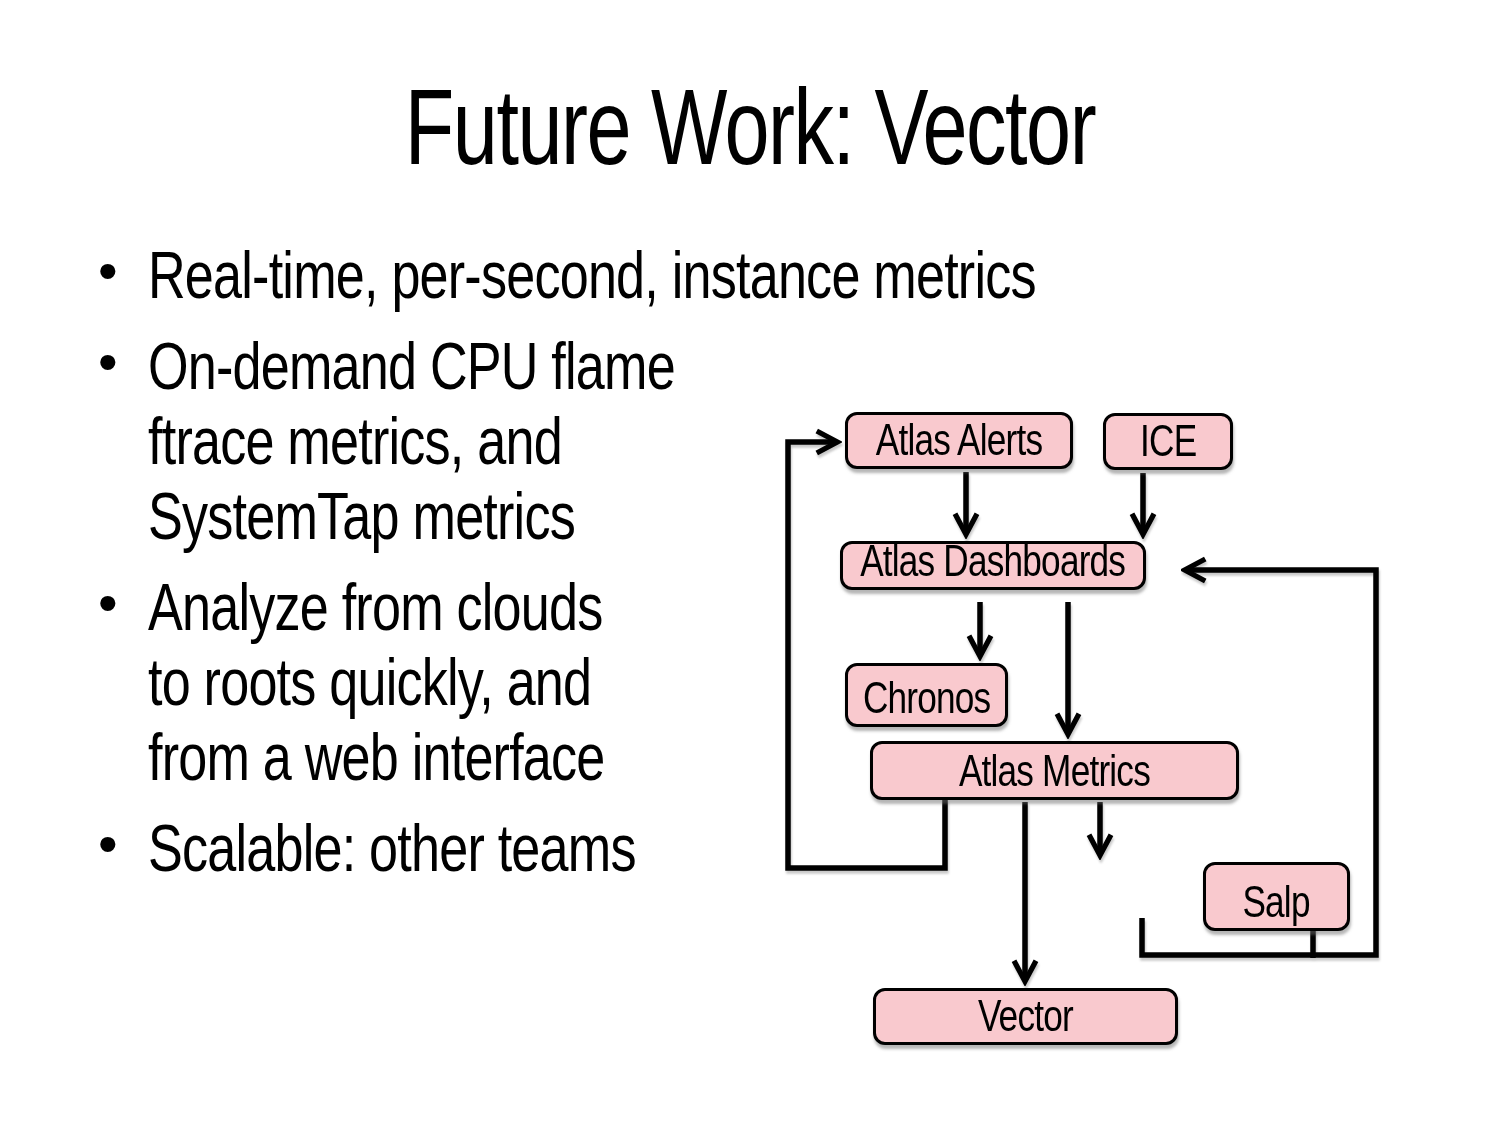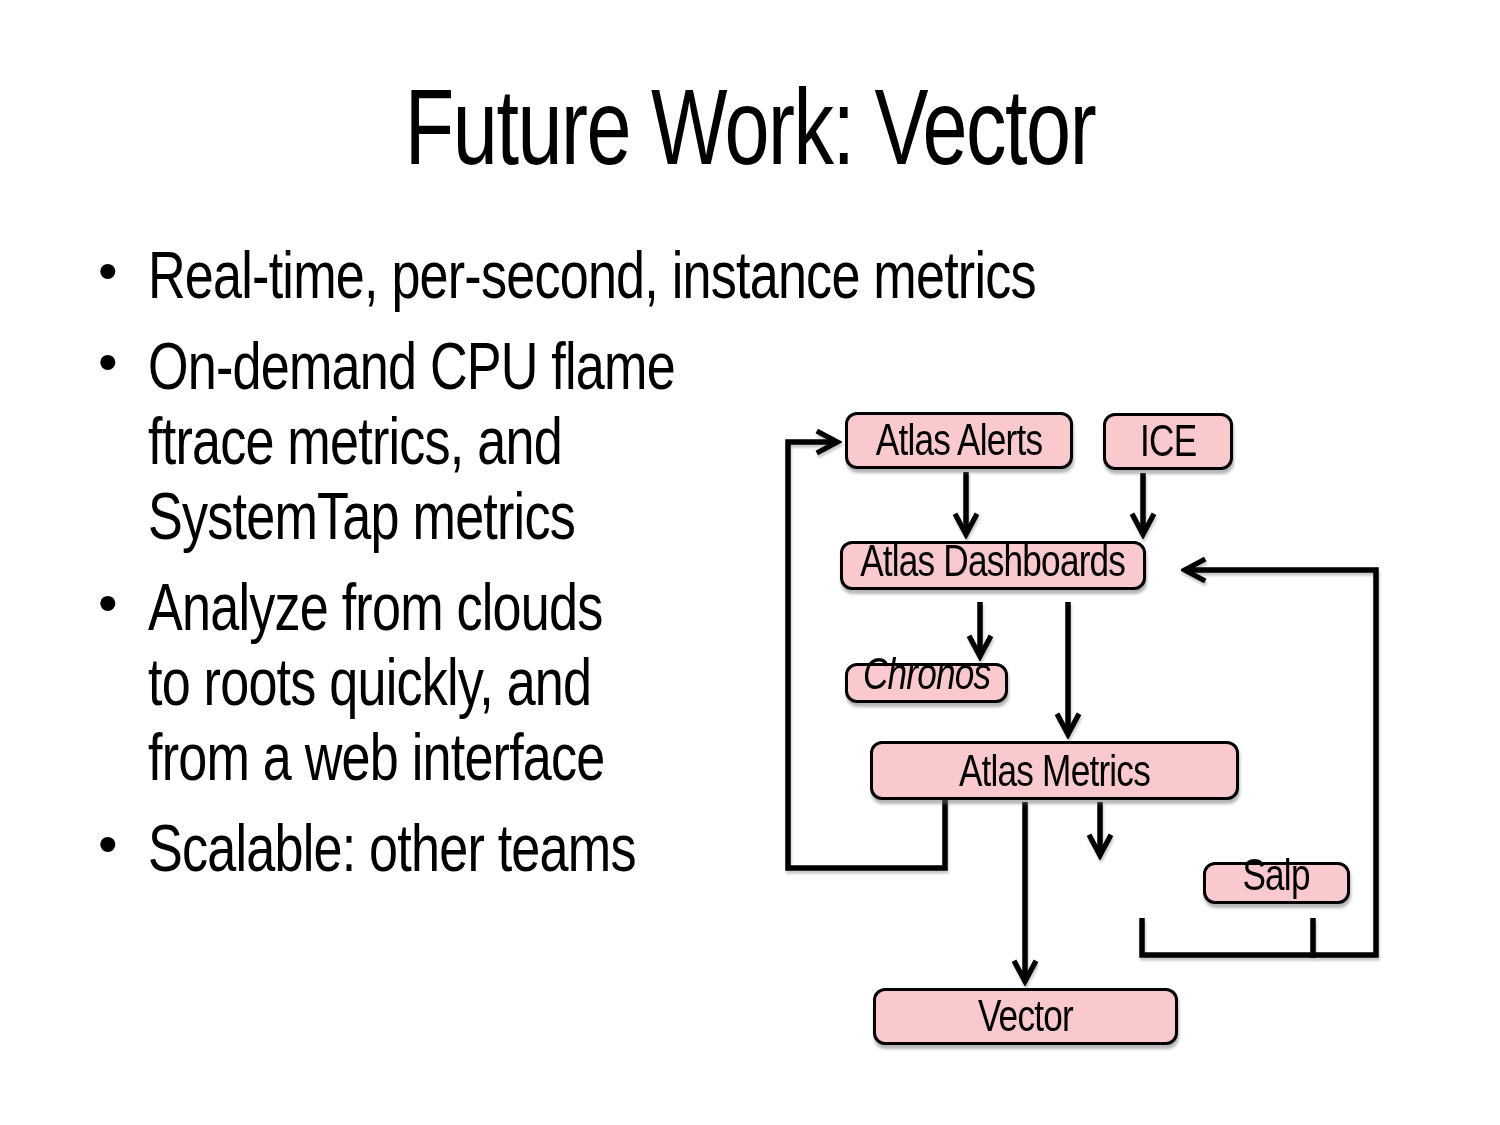--- a/index.html
+++ b/index.html
@@ -115,30 +115,30 @@
     </div>
 
     <div class="node" style="left:1103px; top:413px; width:130px; height:57px;">
       <span class="node-label">ICE</span>
     </div>
 
     <div class="node" style="left:840px; top:541px; width:306px; height:49px;">
       <span class="node-label">Atlas Dashboards</span>
     </div>
 
-    <div class="node" style="left:845px; top:663px; width:163px; height:40px;font-style:italic;">
+    <div class="node" style="left:845px; top:663px; width:163px; height:64px;">
       <span class="node-label">Chronos</span>
     </div>
 
     <div class="node" style="left:870px; top:741px; width:369px; height:59px;">
       <span class="node-label">Atlas Metrics</span>
     </div>
 
 
-    <div class="node" style="left:1203px; top:862px; width:147px; height:42px;">
+    <div class="node" style="left:1203px; top:862px; width:147px; height:69px;">
       <span class="node-label">Salp</span>
     </div>
 
     <div class="node" style="left:873px; top:988px; width:305px; height:57px;">
       <span class="node-label">Vector</span>
     </div>
 
   </div>
 </div>
 

